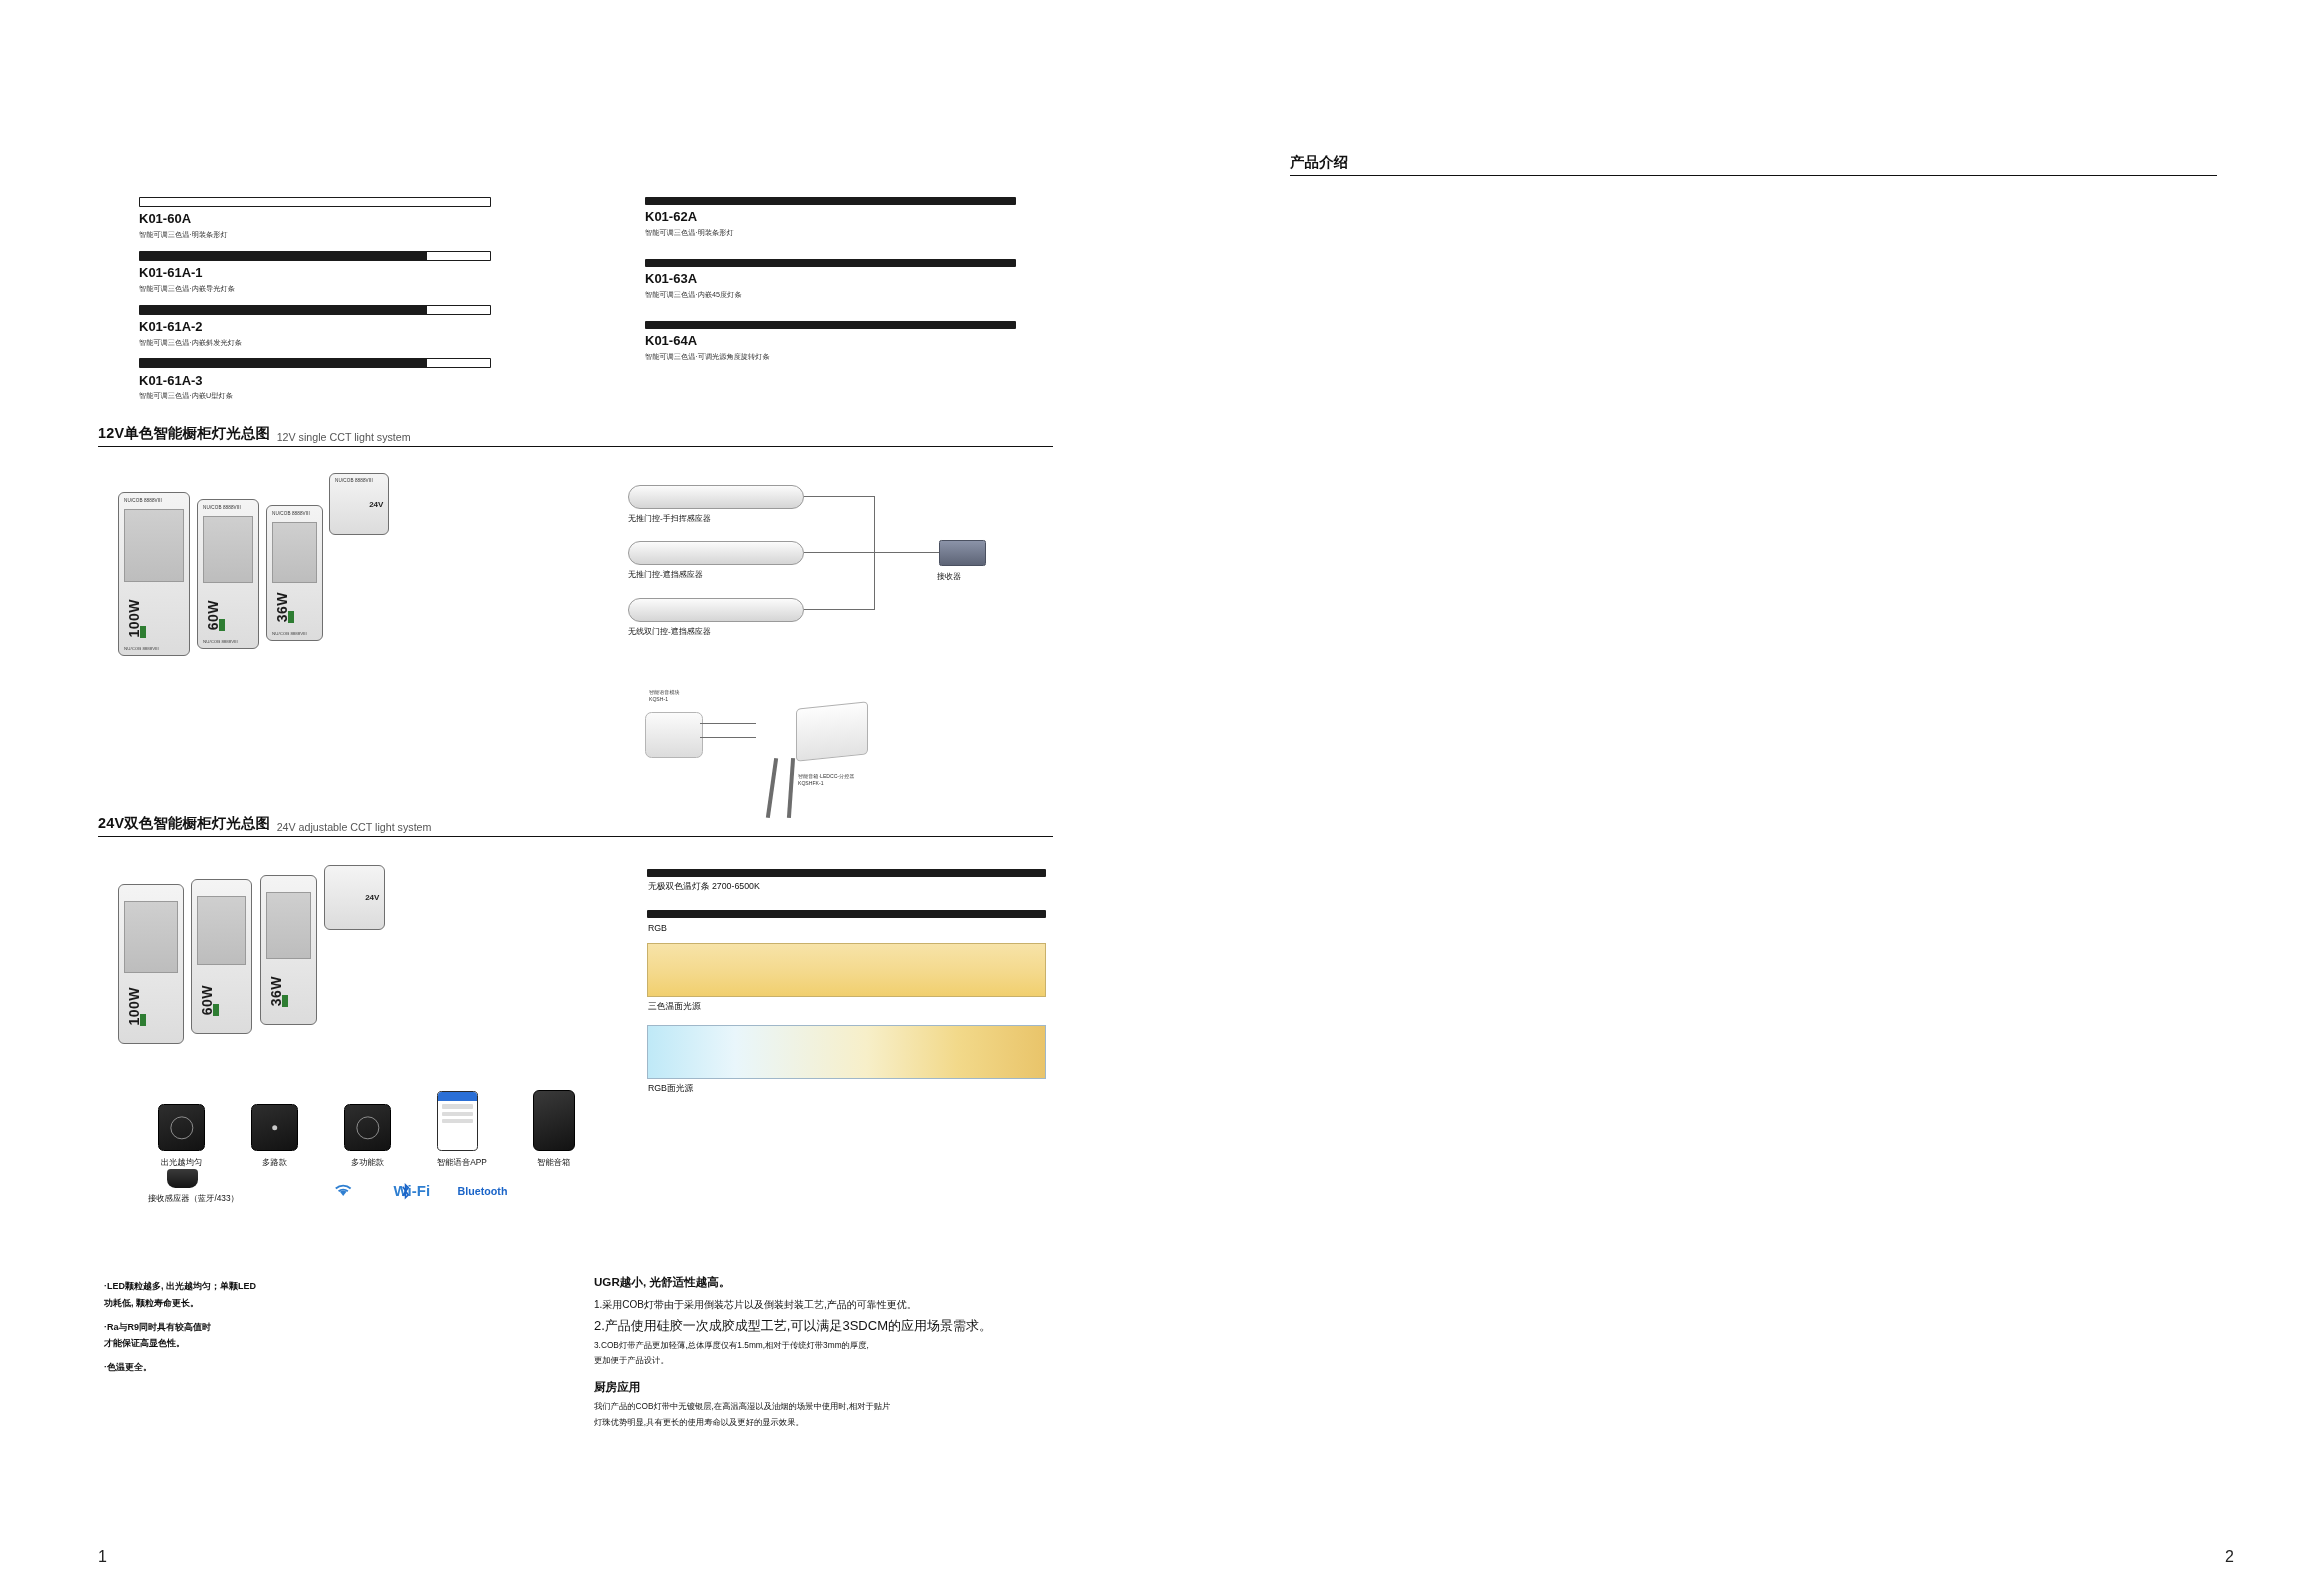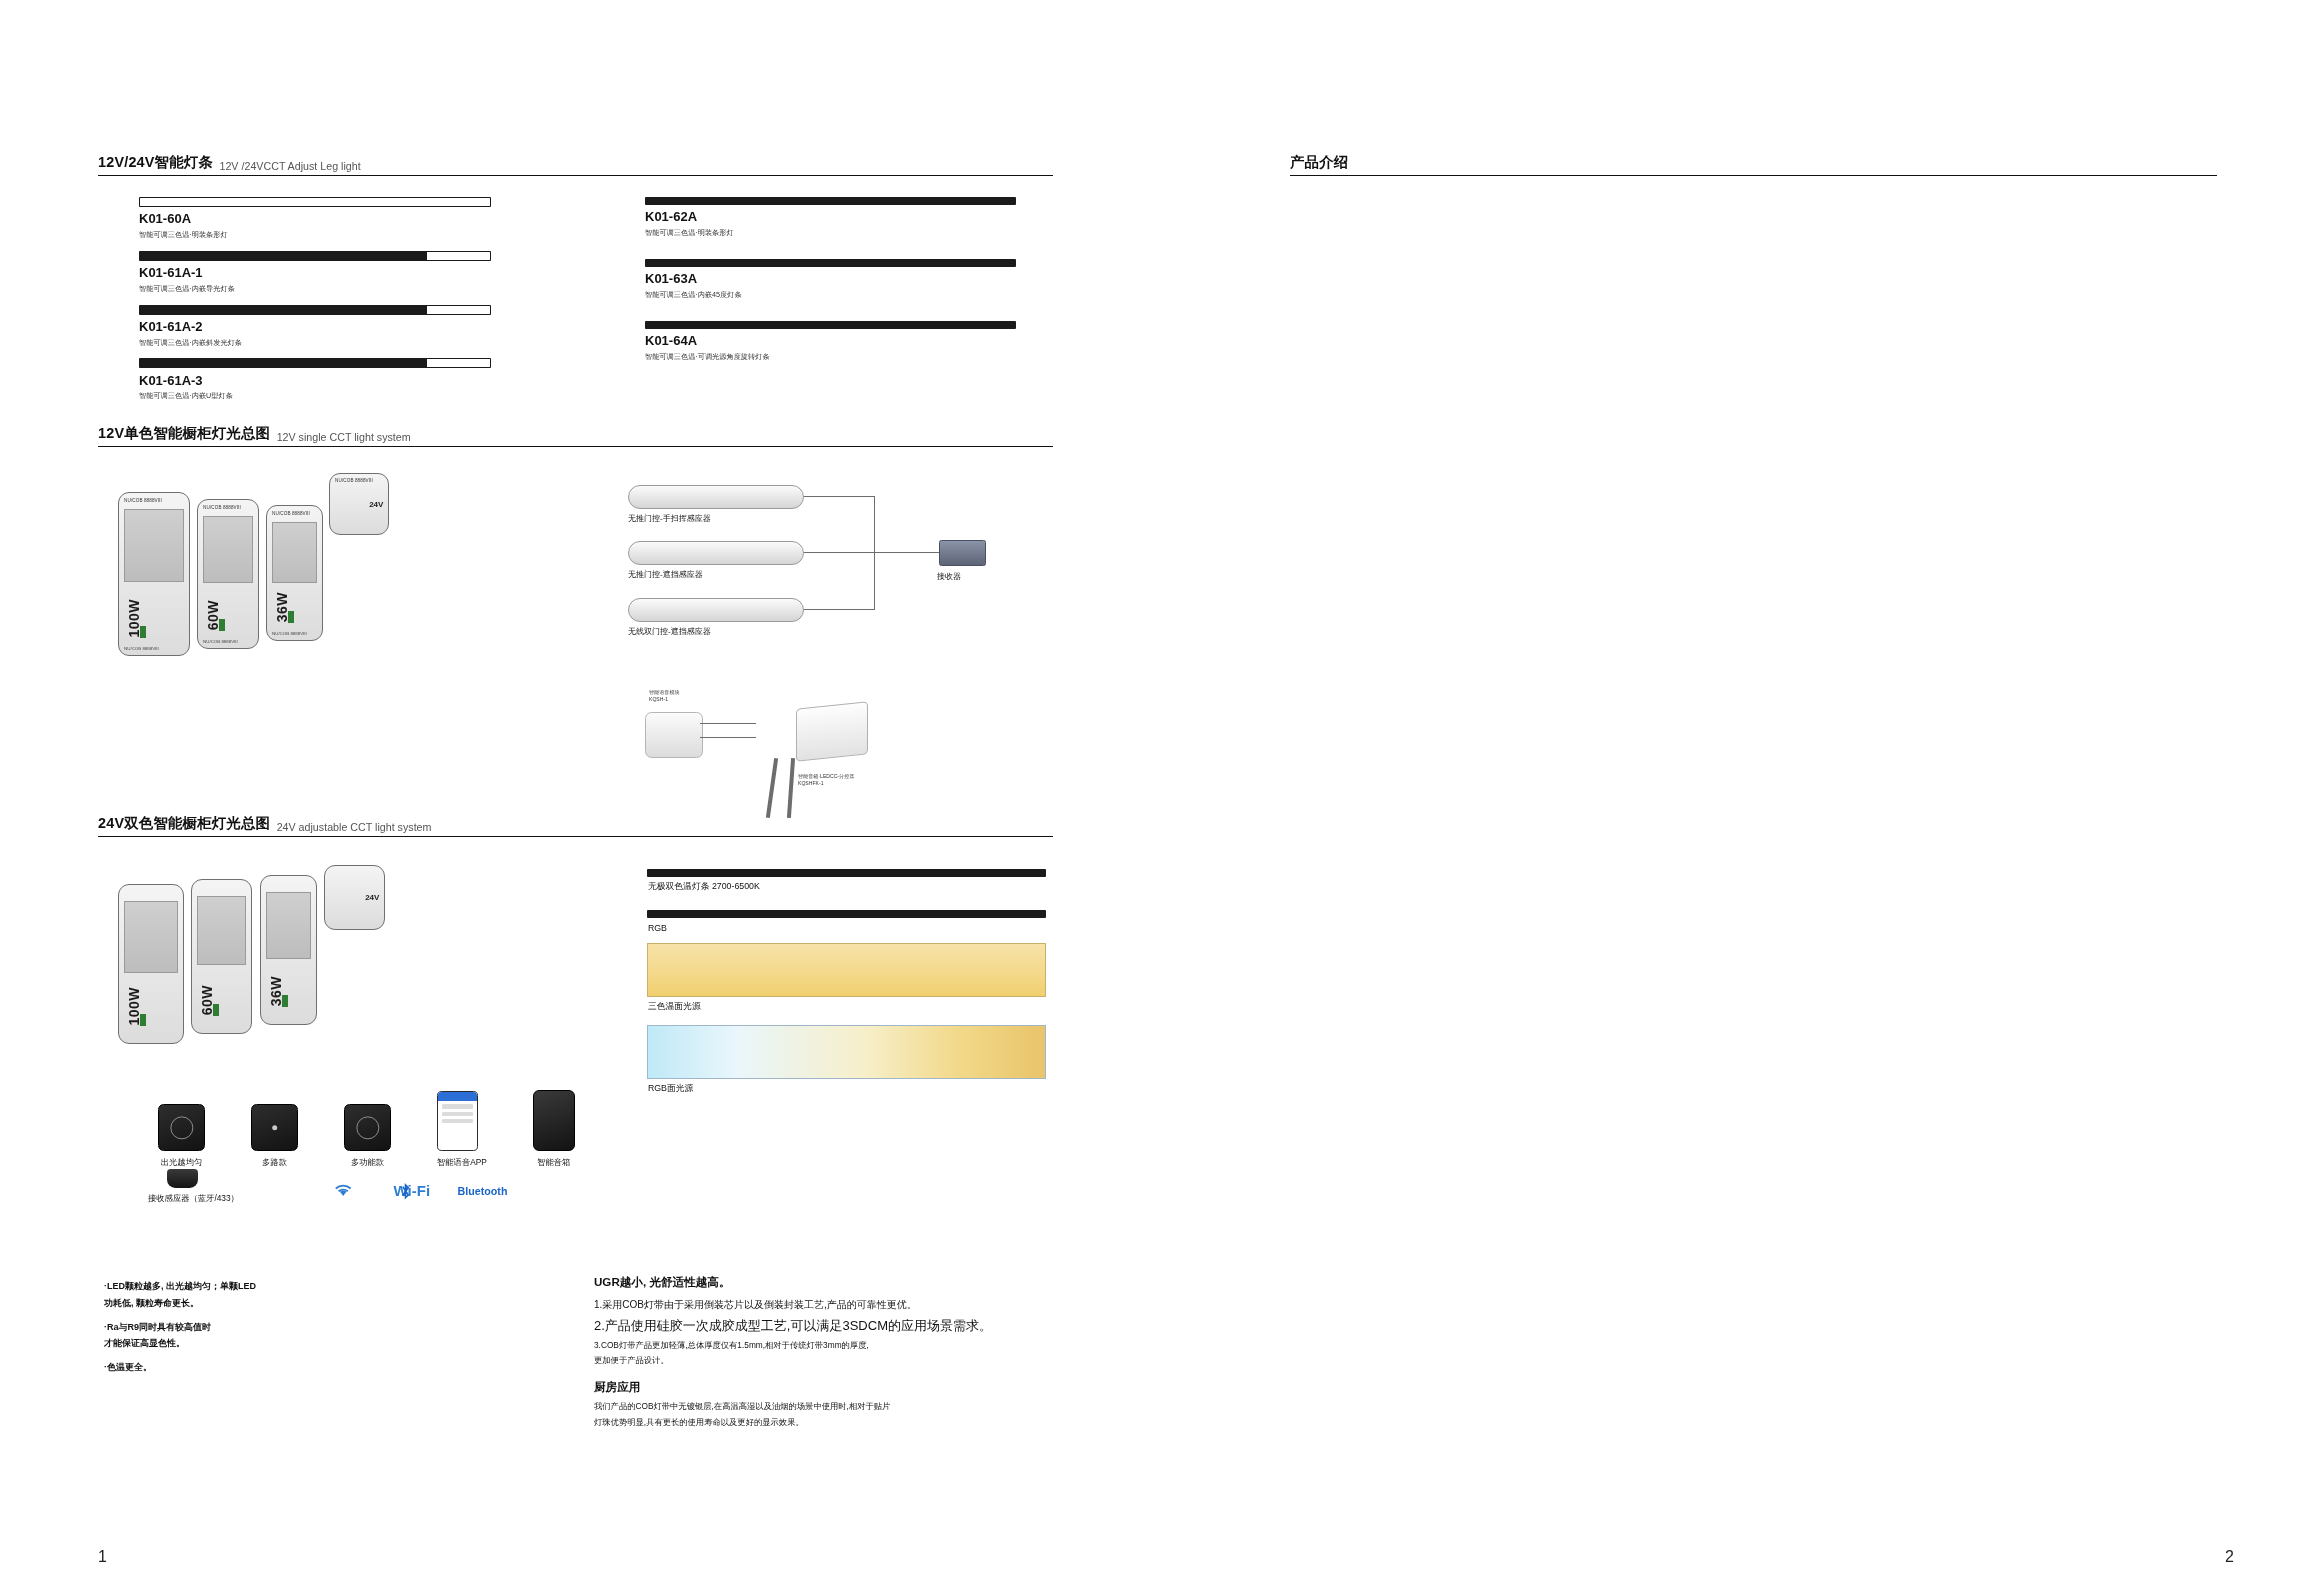--- a/index.html
+++ b/index.html
@@ -14,21 +14,21 @@
   .sec-head .en{font-size:10.7px;color:#555;}
   .pg-num{position:absolute;bottom:29px;font-size:16px;color:#222;}
   .bar-row{position:relative;}
   .bar{height:8px;background:#1b1b1b;border-radius:0.9px;}
   .bar.white{background:#ffffff;border:0.9px solid #1b1b1b;}
   .bar.grad{background:linear-gradient(90deg,#1b1b1b 0%,#1b1b1b 82%,#ffffff 82%,#ffffff 100%);border:0.9px solid #1b1b1b;}
   .bar-lbl{font-size:8px;margin-top:3.2px;line-height:1.45;}
   .bar-lbl b{font-size:13px;}
   .bar-lbl .sub{font-size:7.2px;color:#333;}
 
-  .driver{position:relative;border:0.9px solid #6f6f6f;border-radius:11px;background:linear-gradient(180deg,#f4f4f4,#dcdcdc);}
+  .driver{position:relative;border:0.9px solid #6f6f6f;border-radius:6px;background:linear-gradient(180deg,#f4f4f4,#dcdcdc);}
   .driver .brand{position:absolute;top:4.6px;left:5.1px;font-size:4.6px;color:#333;letter-spacing:0.1px;}
   .driver .mid{position:absolute;top:16px;left:5.1px;right:5.1px;height:44%;background:linear-gradient(180deg,#cfcfcf,#bdbdbd);border:0.5px solid #9a9a9a;}
   .driver .watt{position:absolute;left:6.5px;bottom:17.6px;font-size:14px;font-weight:bold;color:#1b1b1b;writing-mode:vertical-rl;transform:rotate(180deg);letter-spacing:0.5px;}
   .driver .foot{position:absolute;left:5.1px;bottom:4.2px;font-size:4.4px;color:#444;}
   .driver .volt{position:absolute;right:4.6px;top:44%;font-size:8px;font-weight:bold;color:#1b1b1b;}
   .driver .grn{position:absolute;left:21.3px;bottom:16.7px;width:6px;height:12px;background:#2e7d32;}
 
   .sensor{height:22px;border-radius:12px;background:linear-gradient(180deg,#fbfbfb,#d5d5d5);border:0.9px solid #9a9a9a;}
   .sensor-lbl{font-size:8px;margin-top:4.2px;}
   .recv{width:45px;height:24px;background:linear-gradient(180deg,#8b93a8,#5d6476);border:0.9px solid #4a5060;border-radius:2.3px;}
@@ -50,24 +50,20 @@
   .panel-rgb{height:52px;border:0.5px solid #9fb7c9;background:linear-gradient(90deg,#bfe9f7 0%,#e9f6fb 22%,#f7efc9 55%,#f2d98a 78%,#e9c46a 100%);}
 
   .foot-col{font-size:9px;line-height:1.85;}
   svg{display:block;}
 </style>
 </head>
 <body>
 
 <div class="page left">
 
-  <div class="sec-head" style="position:absolute;left:98px;top:153px;width:955px;">
-    <span class="cn">12V/24V智能灯条</span>
-    <span class="en">12V /24VCCT Adjust Leg light</span>
-  </div>
 
   <div style="position:absolute;left:139px;top:197px;width:352px;">
     <div class="bar-row" style="margin-bottom:10.2px;">
       <div class="bar white"></div>
       <div class="bar-lbl"><b>K01-60A</b><br>
       <span class="sub">智能可调三色温·明装条形灯</span></div>
     </div>
     <div class="bar-row" style="margin-bottom:10.2px;">
       <div class="bar grad"></div>
       <div class="bar-lbl"><b>K01-61A-1</b><br>

